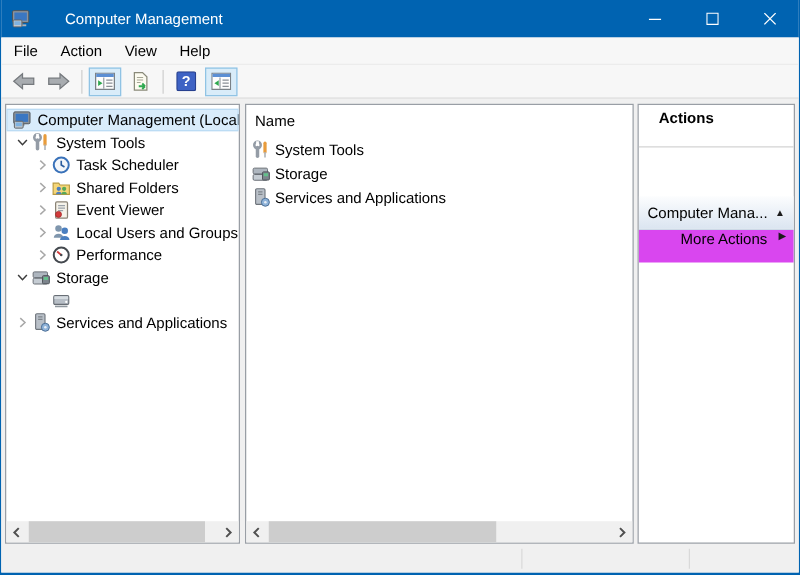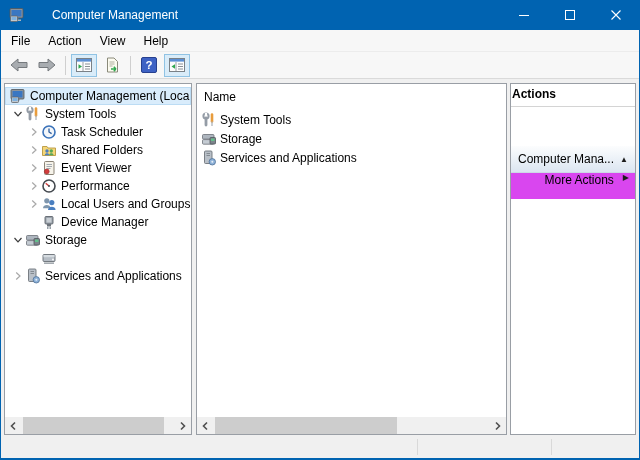--- a/index.html
+++ b/index.html
@@ -49,21 +49,21 @@
   .chev { width: 14px; height: 14px; display: inline-flex; align-items: center; justify-content: center; flex-shrink: 0; }
   .ticon { width: 16px; height: 16px; flex-shrink: 0; margin-right: 4px; }
   .tlabel { white-space: nowrap; }
 
   
   .list-header { padding: 6px 12px 6px 7px; color: #000; }
   .lrow { height: 19px; display: flex; align-items: center; padding-left: 4px; }
   .lrow .ticon { margin-right: 3px; }
 
   
-  .actions-header { height: 23px; padding: 3px 0 0 1px; font-weight: bold; border-bottom: 1px solid #D4D4D4; }
+  .actions-header { height: 34px; padding: 3px 0 0 16px; font-weight: bold; border-bottom: 1px solid #D4D4D4; }
   .action-group { height: 27px; display: flex; align-items: center; justify-content: space-between;
     padding: 0 7px; background: linear-gradient(#FCFDFE, #DBE5F1); border-bottom: 1px solid #CDD9E6; margin-top: 39px; }
   .action-group .glyph, .action-more .glyph { font-size: 8px; color: #1b1b1b; }
   .action-more { height: 26px; display: flex; justify-content: flex-end; padding: 0 6px; background: #d946ef; }
   .action-more .label { margin-right: 9px; }
 
   
   .hscroll { position: absolute; left: 0; right: 0; bottom: 0; height: 17px; background: #F0F0F0; display: flex; }
   .sb-btn { width: 17px; height: 17px; display: flex; align-items: center; justify-content: center; flex-shrink: 0; }
   .sb-track { flex: 1; position: relative; }
@@ -239,52 +239,42 @@
           <span class="tlabel">Event Viewer</span>
         </div>
 
         <div class="trow indent2">
           <span class="chev">
             <svg width="10" height="10" viewBox="0 0 10 10">
                 <path d="M3.2 1.5 L7 5 L3.2 8.5" fill="none" stroke="#A8A8A8" stroke-width="1.2"></path>
               </svg>
           </span>
           <svg class="ticon" viewBox="0 0 16 16">
-            <circle cx="8" cy="8" r="6" fill="#FFFFFF" stroke="#44494F" stroke-width="1.6"></circle>
-            <path d="M8 8 L4.7 5.2" stroke="#D23B3B" stroke-width="1.4"></path>
-            <circle cx="8" cy="8" r="1" fill="#44494F"></circle>
-          </svg>
-          <span class="tlabel">Performance</span>
-        </div>
-
-        <div class="trow indent2">
-          <span class="chev">
-            <svg width="10" height="10" viewBox="0 0 10 10">
-                <path d="M3.2 1.5 L7 5 L3.2 8.5" fill="none" stroke="#A8A8A8" stroke-width="1.2"></path>
-              </svg>
-          </span>
-          <svg class="ticon" viewBox="0 0 16 16">
             <circle cx="5.8" cy="4.8" r="2.6" fill="#7F96AD"></circle>
             <path d="M2 12.2 c0-4.4 7.6-4.4 7.6 0 Z" fill="#7F96AD"></path>
             <circle cx="10.8" cy="6.6" r="2.6" fill="#4A7FC0"></circle>
             <path d="M7 14 c0-4.4 7.6-4.4 7.6 0 Z" fill="#4A7FC0"></path>
           </svg>
           <span class="tlabel">Local Users and Groups</span>
         </div>
 
         <div class="trow indent2">
-          <span class="chev"></span>
-          <svg class="ticon" viewBox="0 0 16 16">
-            <rect x="4" y="2.5" width="8" height="7.5" rx="1" fill="#9AA2AB" stroke="#5D646C" stroke-width="0.9"></rect>
-            <rect x="5.5" y="4" width="5" height="4.5" fill="#C8CED4"></rect>
-            <rect x="6" y="10" width="4" height="2.5" fill="#6D747C"></rect>
-            <path d="M6.5 13 v2 M8 13 v2 M9.5 13 v2" stroke="#8B959E" stroke-width="0.9"></path>
-          </svg>
-          <span class="tlabel">Device Manager</span>
-        </div>
+          <span class="chev">
+            <svg width="10" height="10" viewBox="0 0 10 10">
+                <path d="M3.2 1.5 L7 5 L3.2 8.5" fill="none" stroke="#A8A8A8" stroke-width="1.2"></path>
+              </svg>
+          </span>
+          <svg class="ticon" viewBox="0 0 16 16">
+            <circle cx="8" cy="8" r="6" fill="#FFFFFF" stroke="#44494F" stroke-width="1.6"></circle>
+            <path d="M8 8 L4.7 5.2" stroke="#D23B3B" stroke-width="1.4"></path>
+            <circle cx="8" cy="8" r="1" fill="#44494F"></circle>
+          </svg>
+          <span class="tlabel">Performance</span>
+        </div>
+
 
         <div class="trow indent1">
           <span class="chev">
             <svg width="10" height="10" viewBox="0 0 10 10">
                 <path d="M1.5 3 L5 6.8 L8.5 3" fill="none" stroke="#3C3C3C" stroke-width="1.2"></path>
               </svg>
           </span>
           <svg class="ticon" viewBox="0 0 16 16">
             <rect x="1.5" y="3.5" width="11.5" height="4.6" rx="1" fill="#AEB6BF" stroke="#6B7077" stroke-width="0.8"></rect>
             <rect x="1.5" y="8.6" width="11.5" height="4.6" rx="1" fill="#C5CCD3" stroke="#6B7077" stroke-width="0.8"></rect>

